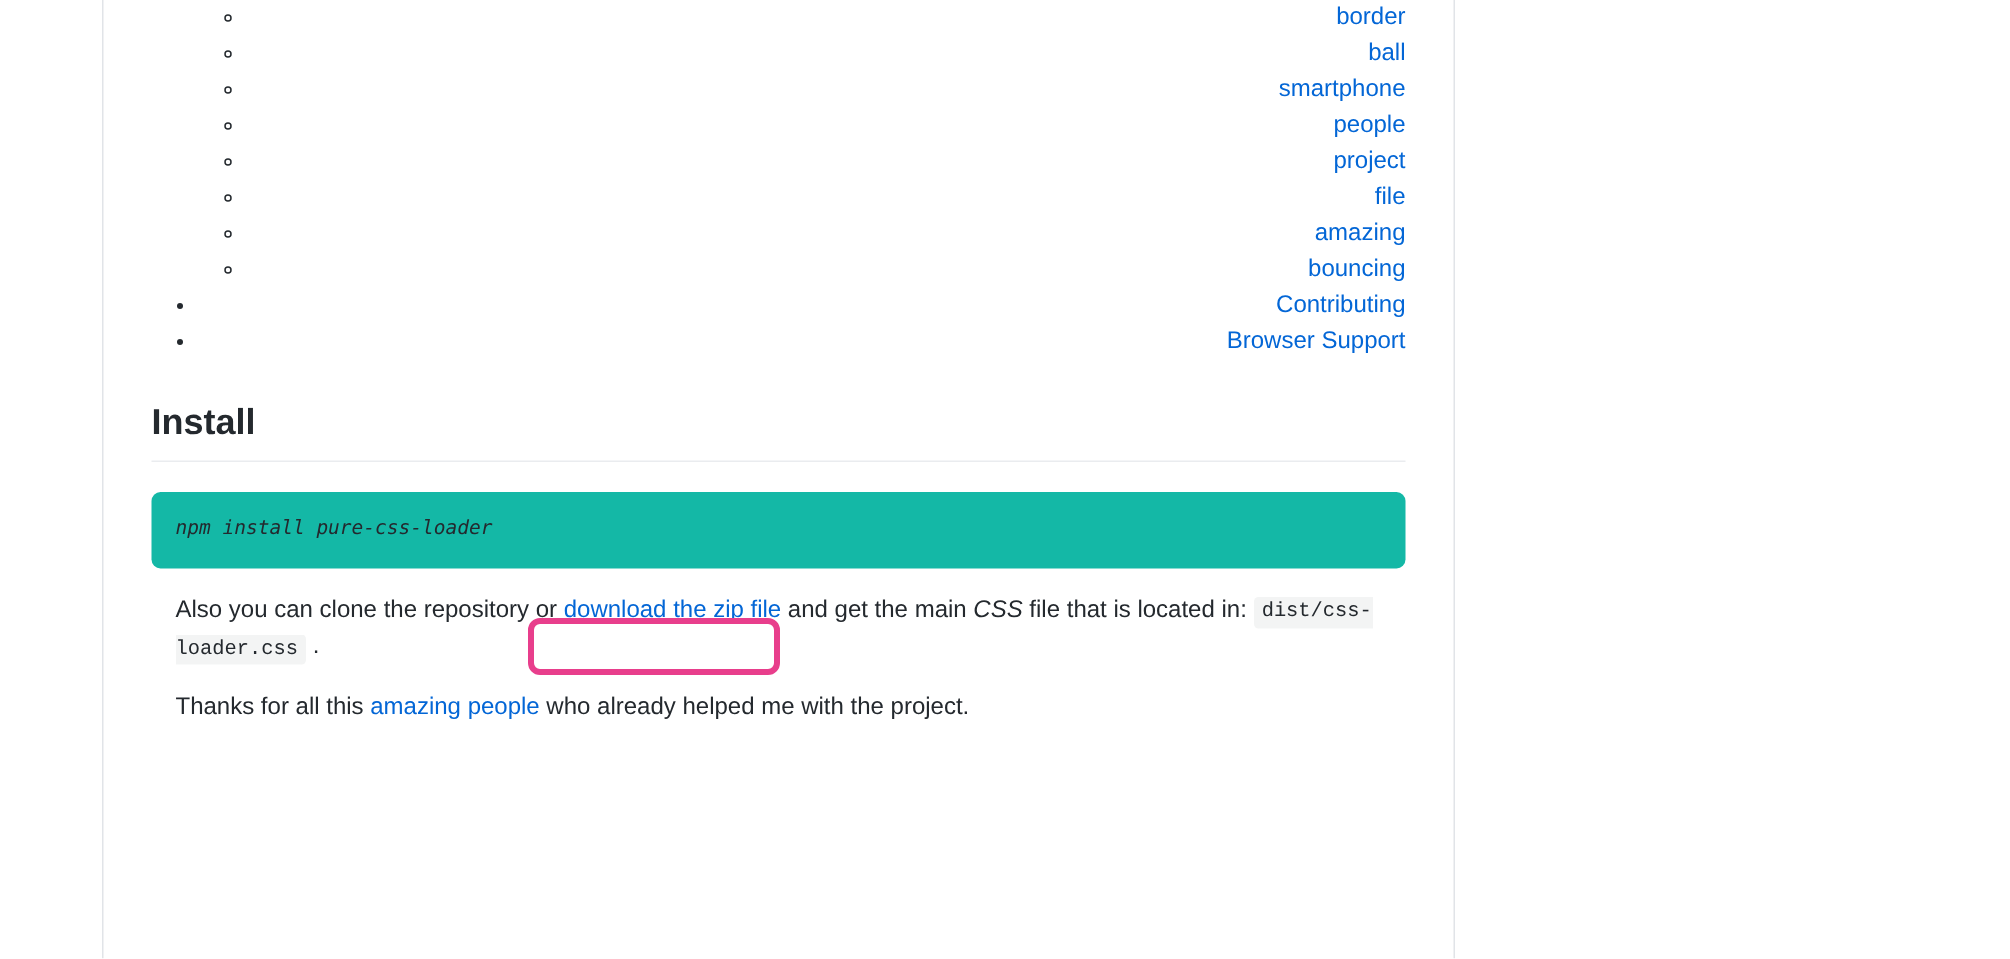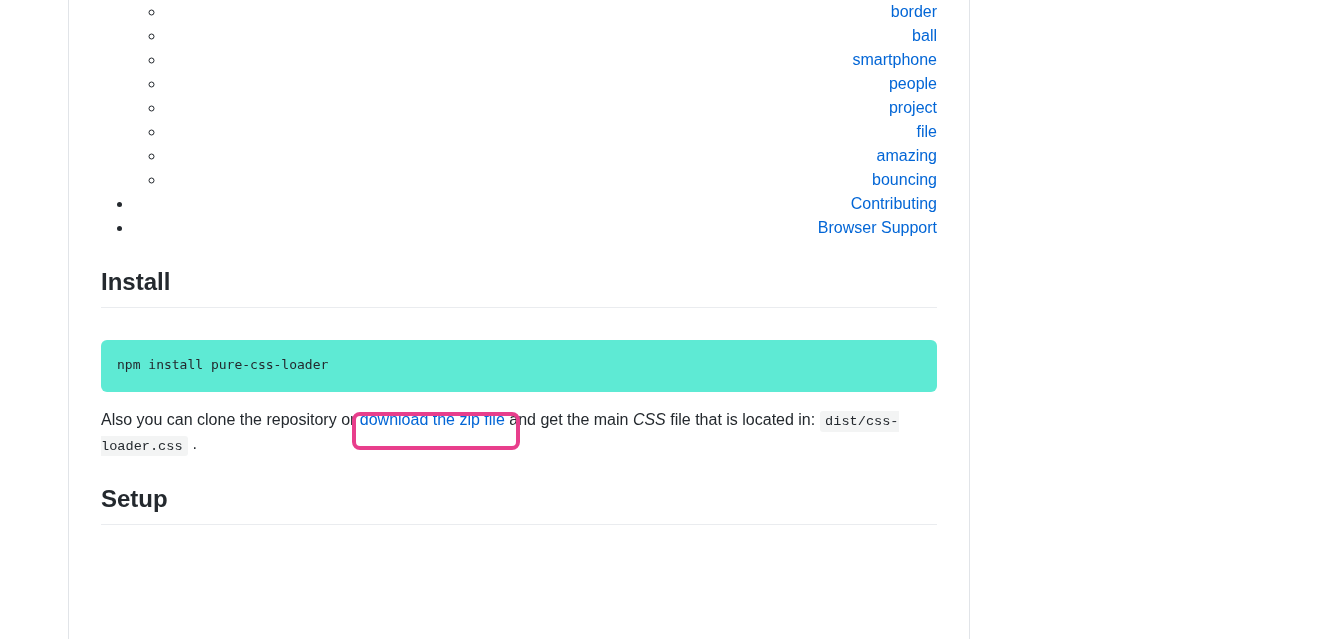--- a/index.html
+++ b/index.html
@@ -42,44 +42,45 @@
     text-align: right;
   }
   a {
     color: #0366d6;
     text-decoration: none;
   }
   h2 {
     font-size: 24px;
     font-weight: 600;
     margin-top: 24px;
-    margin-bottom: 32px;
+    margin-bottom: 20px;
     padding-bottom: 0.3em;
     border-bottom: 1px solid #eaecef;
     color: #24292e;
   }
   pre {
-    background: #5eead4;
+    background: #14b8a6;
     border-radius: 6px;
     padding: 16px;
     overflow: auto;
     font-family: SFMono-Regular, Consolas, "Liberation Mono", Menlo, monospace;
     font-size: 13px;
     line-height: 1.45;
     margin: 0 0 16px 0;
+    font-style: italic;
   }
   code.inline {
     background: rgba(27,31,35,0.05);
     border-radius: 3px;
     font-family: SFMono-Regular, Consolas, "Liberation Mono", Menlo, monospace;
     font-size: 85%;
     padding: 0.2em 0.4em;
   }
   p {
-    margin: 0 0 16px 0;
+    margin: 0 0 16px 16px;
   }
   em {
     font-style: italic;
   }
   .highlight-box {
     position: absolute;
     border: 4px solid #e83e8c;
     border-radius: 8px;
     pointer-events: none;
     box-sizing: border-box;
@@ -110,19 +111,21 @@
 
     <h2>Install</h2>
 
     <pre><code>npm install pure-css-loader</code></pre>
 
     <p>
       <span>Also you can clone the repository or </span><a>download the zip file</a><span> and get the main </span><em>CSS</em><span> file that is located in: </span><code class="inline">dist/css-loader.css</code><span> .</span>
     </p>
 
 
+    <p>
+      <span>Thanks for all this </span><a>amazing people</a><span> who already helped me with the project.</span>
+    </p>
 
-    <h2>Setup</h2>
 
   </div>
 
   <div class="highlight-box" style="left:352px;top:412px;width:168px;height:38px;"></div>
 </div>
 
 </body></html>

